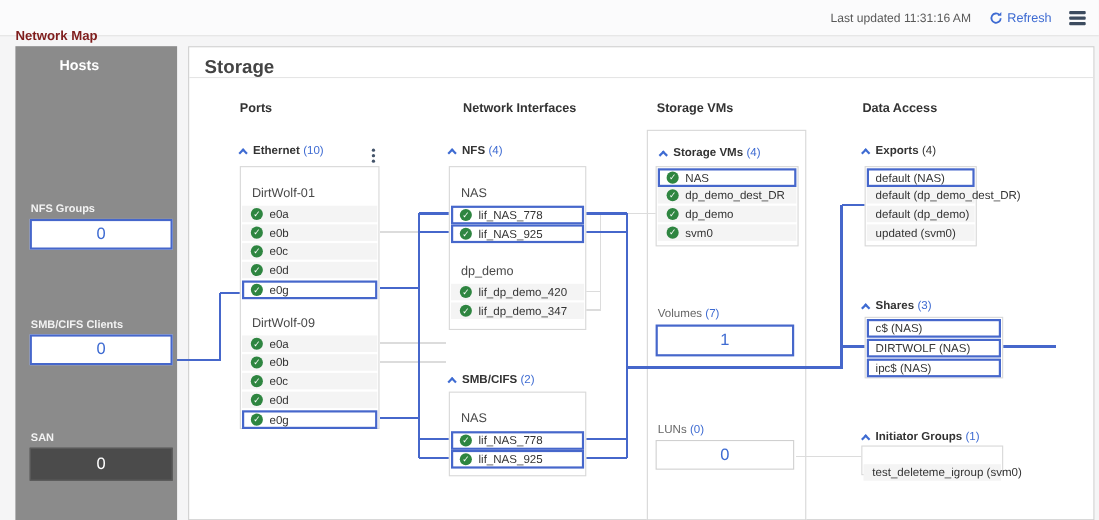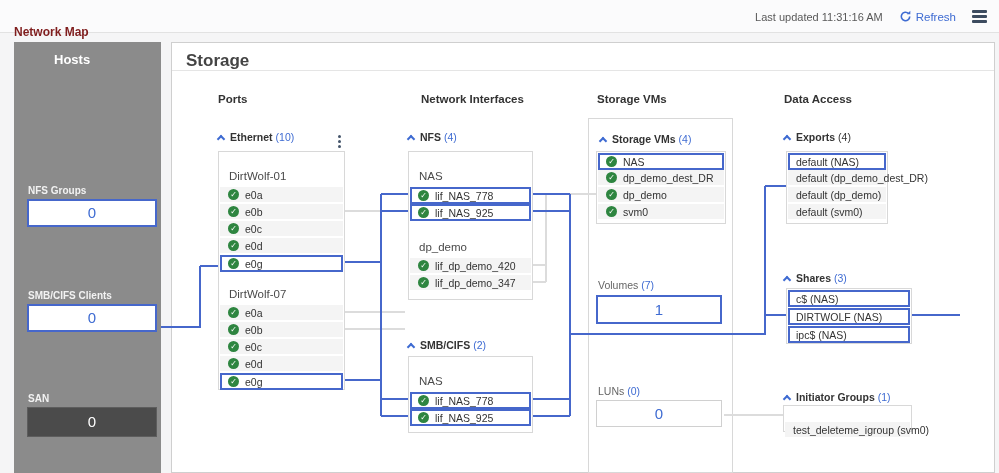--- a/index.html
+++ b/index.html
@@ -179,21 +179,21 @@
       </div>
     <div class="row">
         <span class="chk">✓</span>
         <span>e0d</span>
       </div>
     <div class="row sel">
         <span class="chk">✓</span>
         <span>e0g</span>
       </div>
     <div class="spacer12"></div>
-    <div class="grp-lbl">DirtWolf-07</div>
+    <div class="grp-lbl">DirtWolf-09</div>
     <div class="row">
         <span class="chk">✓</span>
         <span>e0a</span>
       </div>
     <div class="row">
         <span class="chk">✓</span>
         <span>e0b</span>
       </div>
     <div class="row">
         <span class="chk">✓</span>
@@ -298,21 +298,21 @@
     <div class="row sel">
         <span>default (NAS)</span>
       </div>
     <div class="row">
         <span>default (dp_demo_dest_DR)</span>
       </div>
     <div class="row">
         <span>default (dp_demo)</span>
       </div>
     <div class="row">
-        <span>default (svm0)</span>
+        <span>updated (svm0)</span>
       </div>
   </div>
 
   <div class="sec-hdr" style="left:784px;top:272px;">
     <span class="chev"></span>
     <span>Shares</span>
     <span class="cnt">(3)</span>
   </div>
   <div class="card shares-card">
     <div class="row sel">

